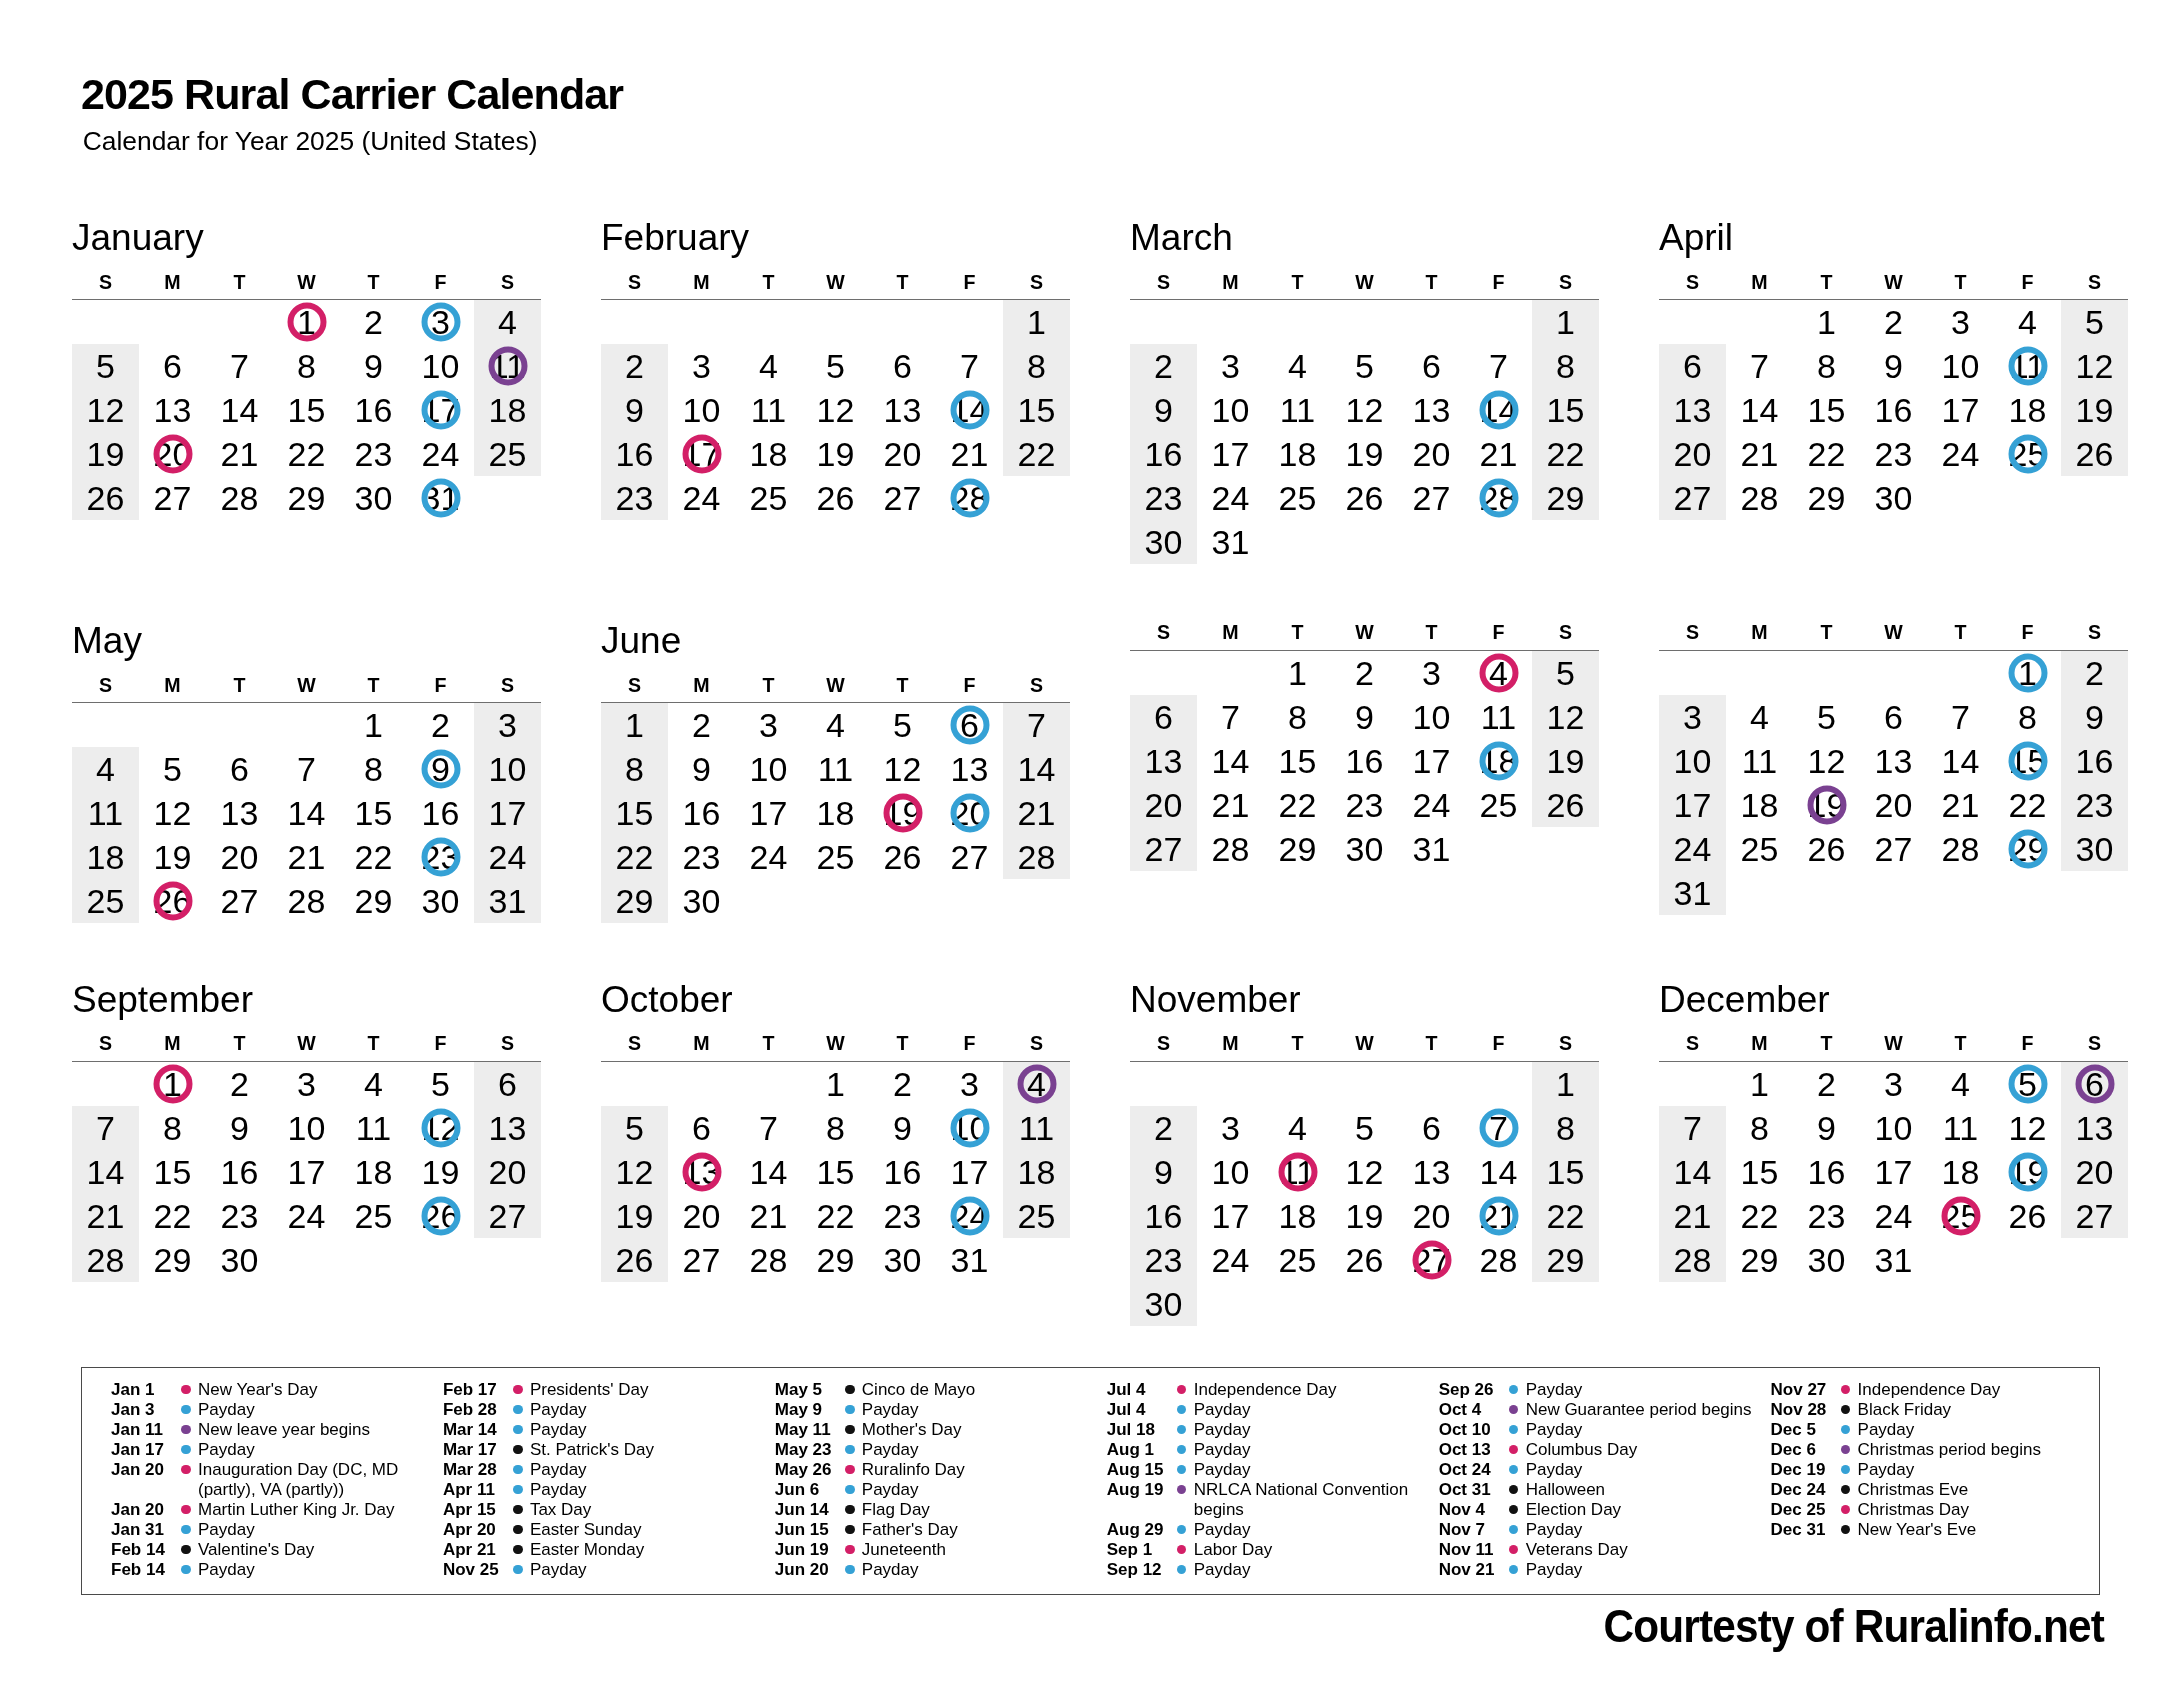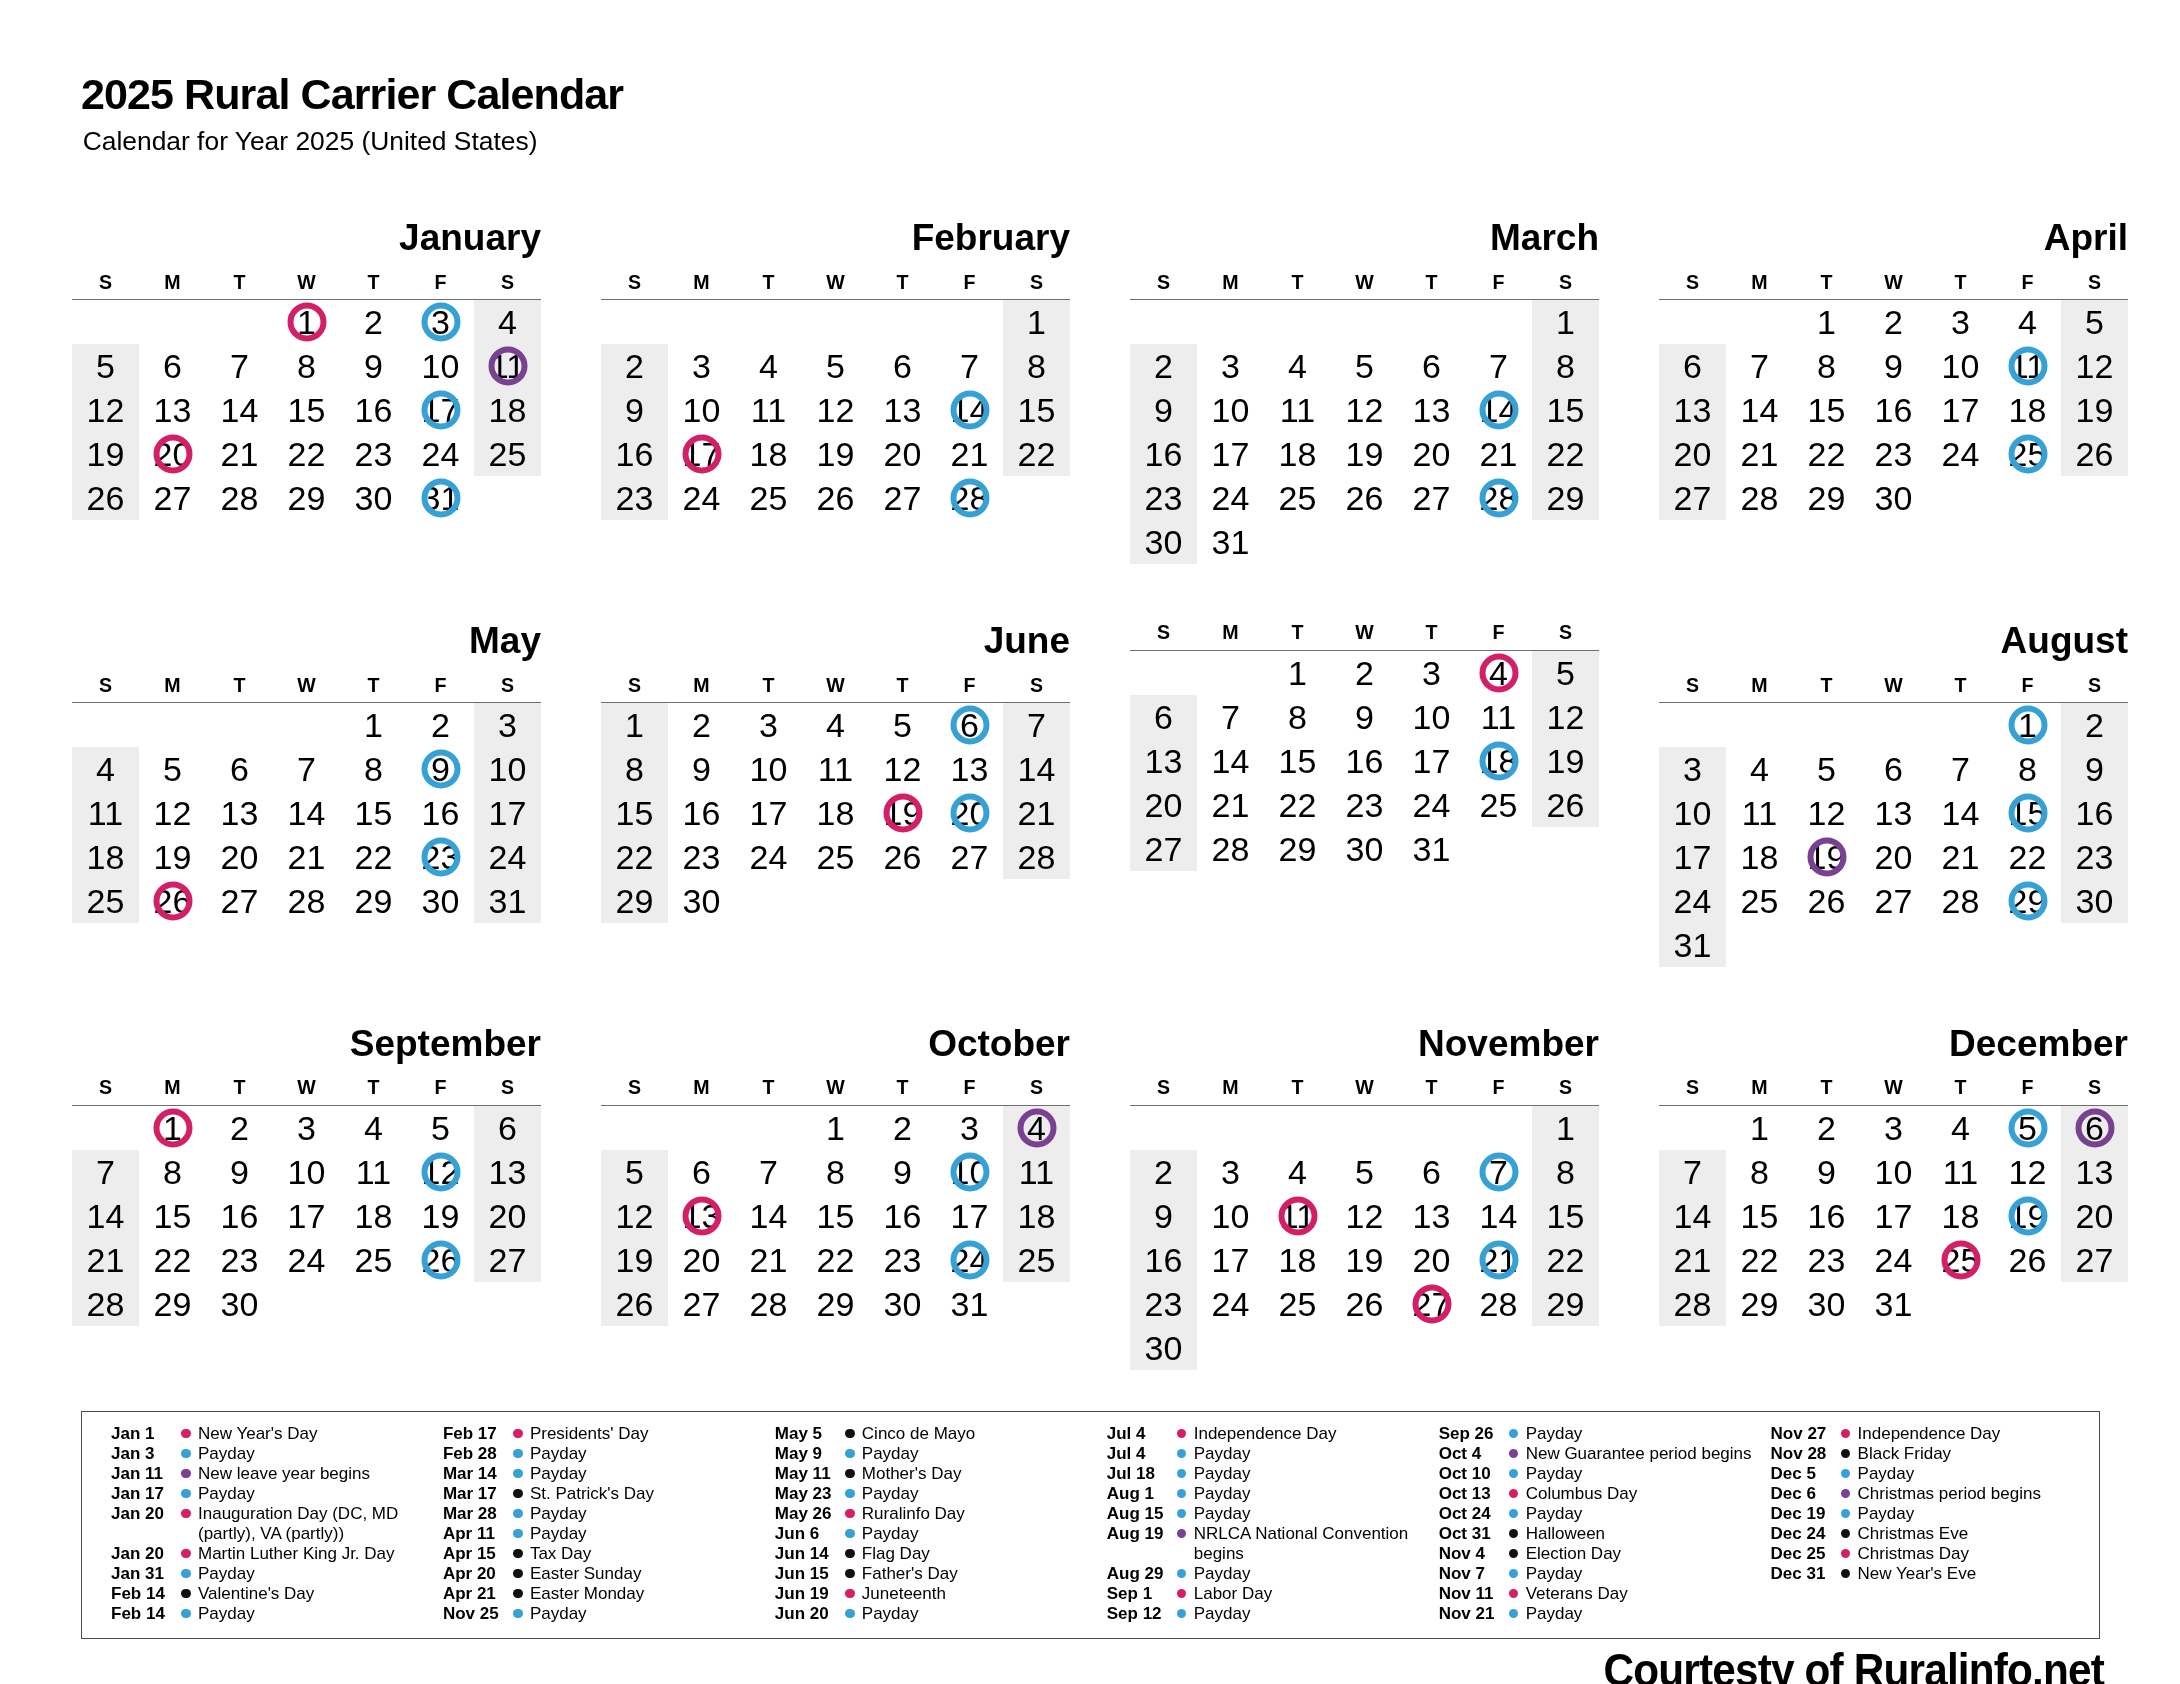--- a/index.html
+++ b/index.html
@@ -18,21 +18,21 @@
 
   .months {
     display: grid;
     grid-template-columns: repeat(4, 469px);
     column-gap: 60px;
     row-gap: 58px;
     padding: 63px 0 0 72px;
     align-items: start;
   }
   .month { width: 469px; }
-  .month-name { text-align: right; font-size: 37px; font-weight: bold; line-height: 1; margin: 0 0 15.3px 0; }
+  .month-name { text-align: left; font-size: 37px; font-weight: normal; line-height: 1; margin: 0 0 15.3px 0; }
   .dow-row {
     display: grid; grid-template-columns: repeat(7, 1fr);
     padding-bottom: 6px; border-bottom: 1.7px solid #6e6e6e;
   }
   .dow { text-align: center; font-size: 19.6px; font-weight: bold; line-height: 1.1; }
   .weeks { display: grid; grid-template-columns: repeat(7, 1fr); }
   .cell {
     position: relative; height: 44px;
     display: flex; align-items: center; justify-content: center;
     font-size: 34px; line-height: 1;
@@ -855,21 +855,20 @@
           </div>
           <div class="cell">
             <span>30</span>
           </div>
           <div class="cell">
             <span>31</span>
           </div>
         </div>
       </div>
       <div class="month">
-        <div class="month-name">August</div>
         <div class="dow-row">
           <div class="dow">S</div>
           <div class="dow">M</div>
           <div class="dow">T</div>
           <div class="dow">W</div>
           <div class="dow">T</div>
           <div class="dow">F</div>
           <div class="dow">S</div>
         </div>
         <div class="weeks">

